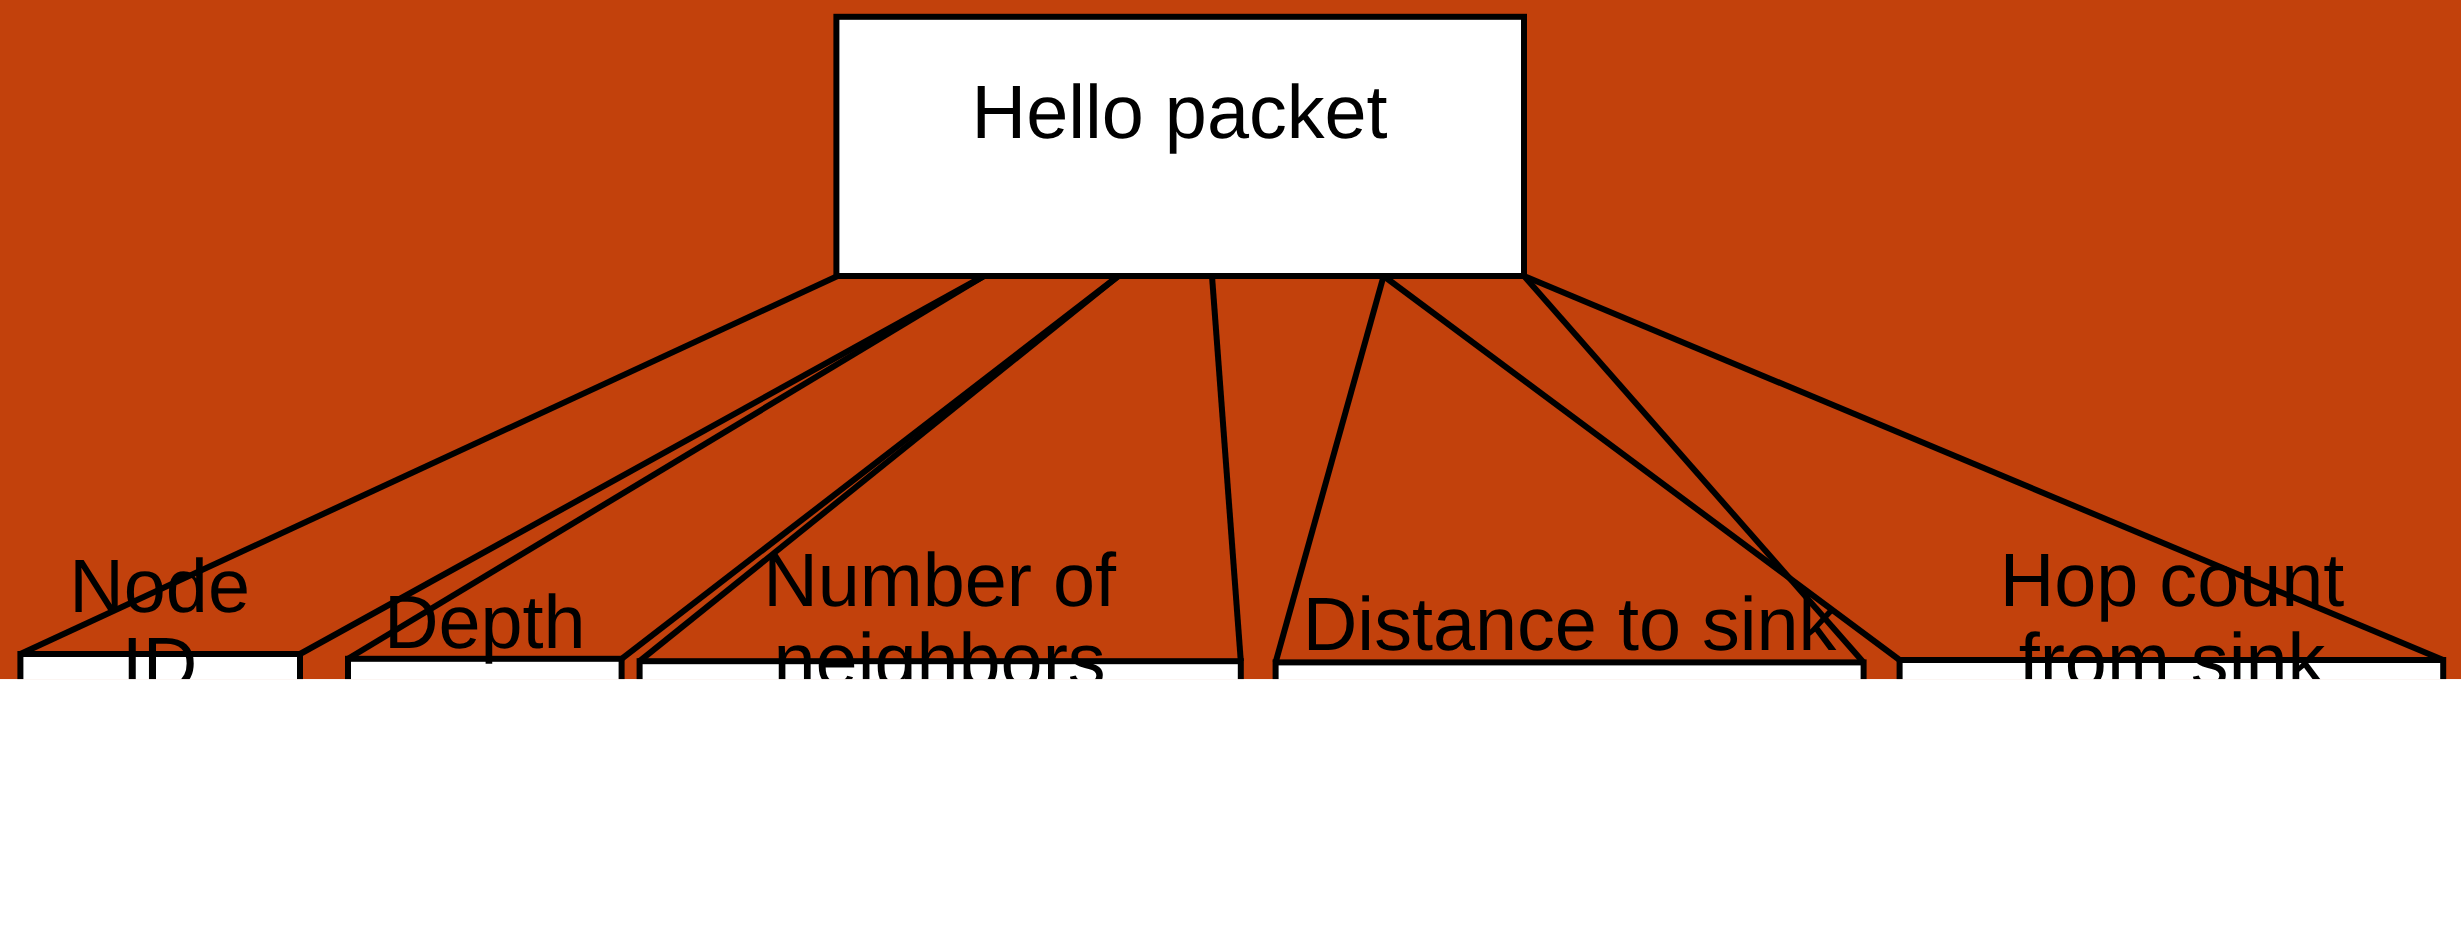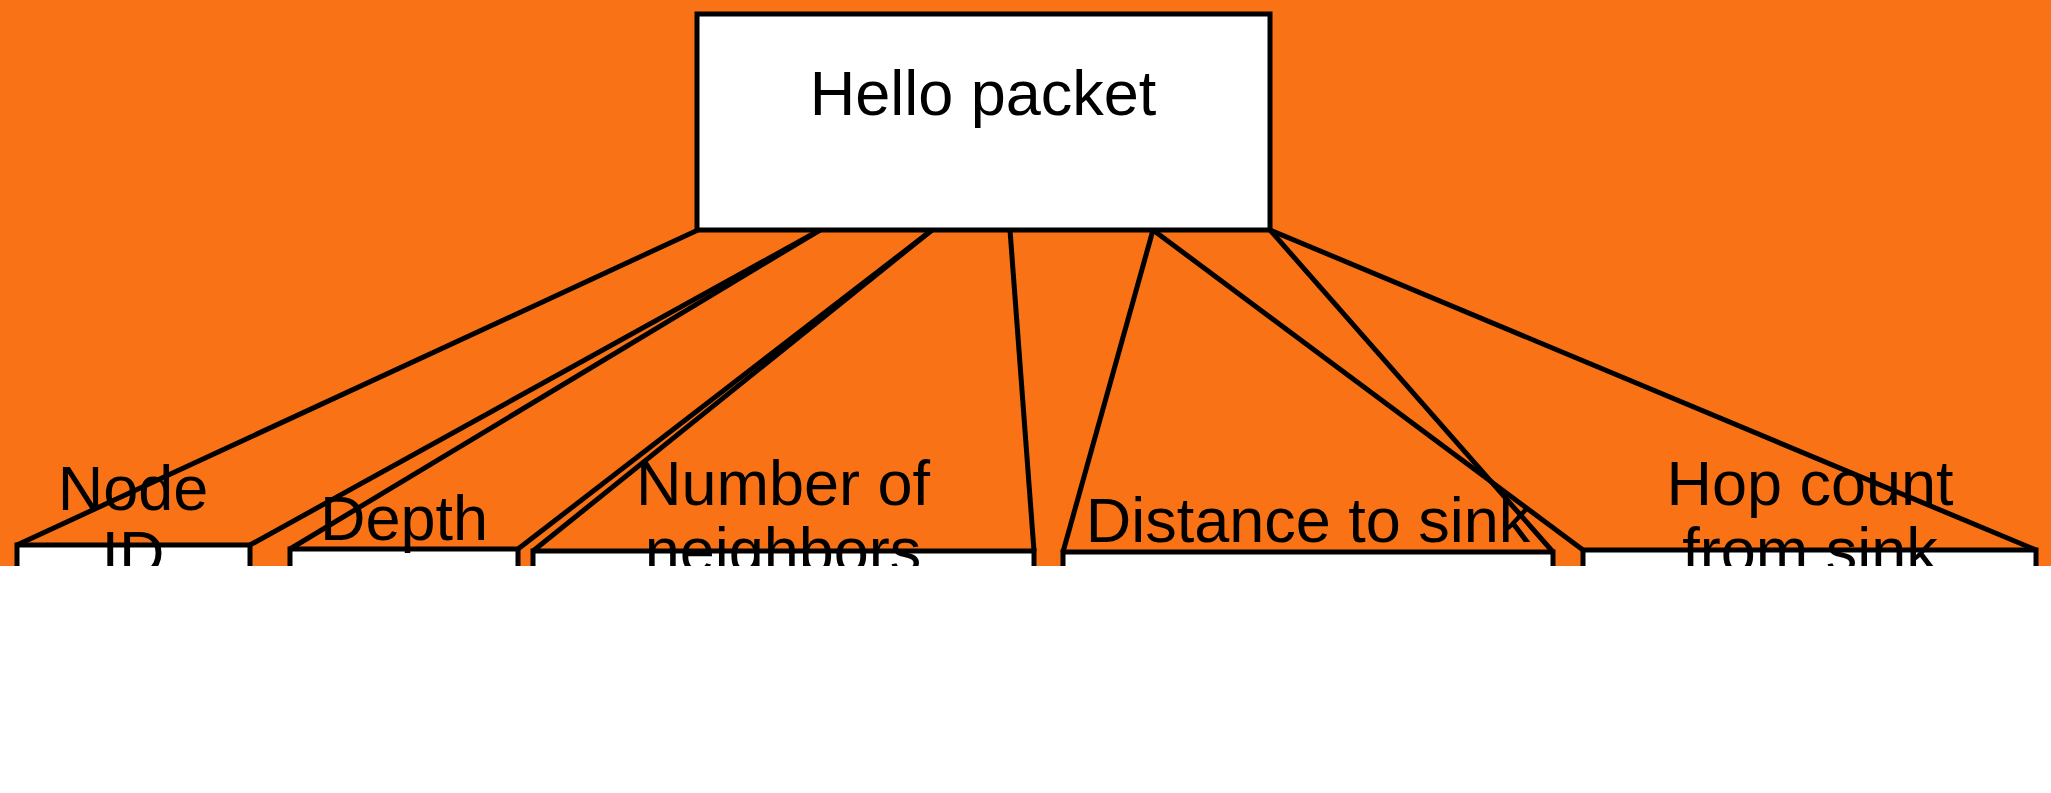--- a/index.html
+++ b/index.html
@@ -4,21 +4,21 @@
 <style>
   html, body {
     margin: 0;
     padding: 0;
     background: #ffffff;
   }
   #canvas {
     position: relative;
     width: 2051px;
     height: 566px;
-    background: #f97316;
+    background: #c2410c;
     overflow: hidden;
     font-family: "Liberation Sans", sans-serif;
   }
   #diagram-svg {
     position: absolute;
     left: 0;
     top: 0;
     width: 2051px;
     height: 793px;
   }

